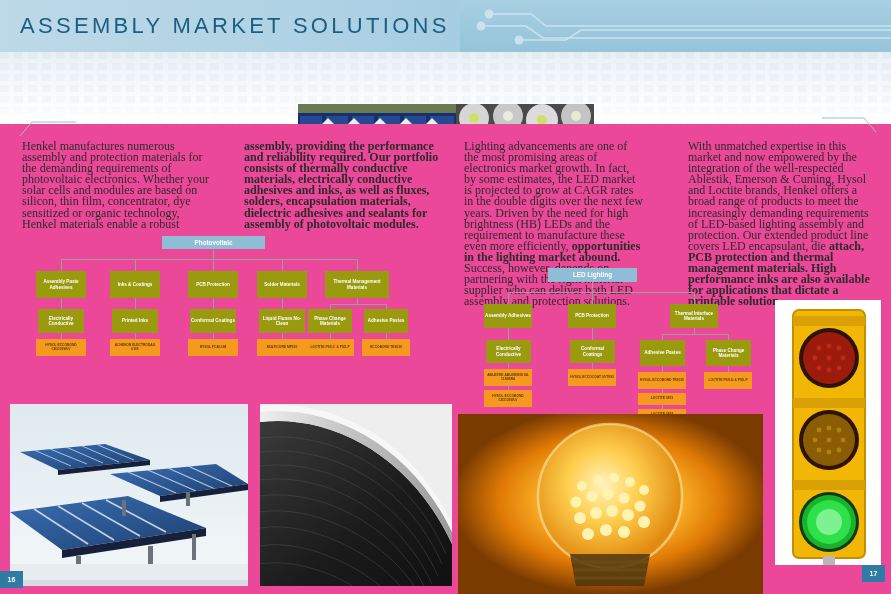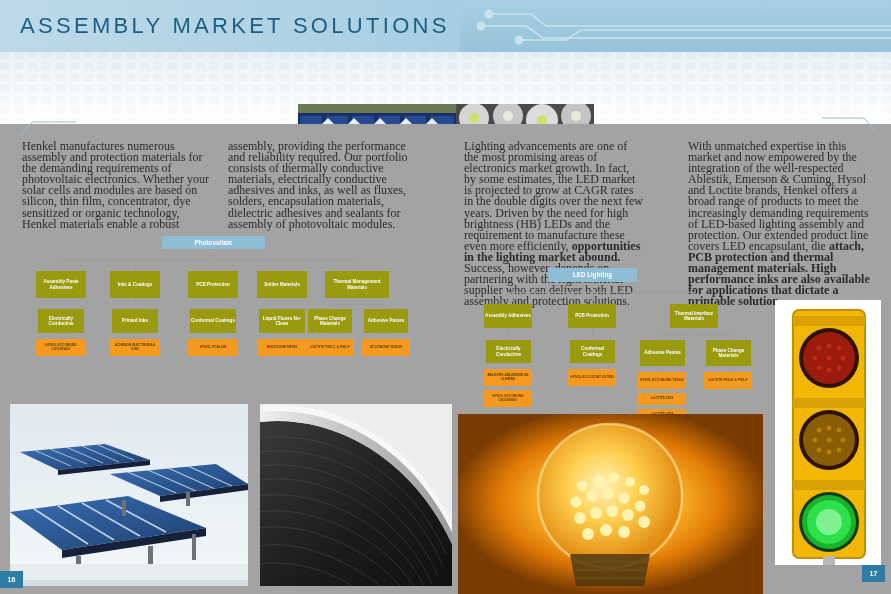--- a/index.html
+++ b/index.html
@@ -5,21 +5,21 @@
   * { box-sizing: border-box; margin: 0; padding: 0; }
   html, body {
     width: 891px; height: 594px;
     overflow: hidden;
     font-family: "Liberation Sans", sans-serif;
     background: #ffffff;
   }
   #page {
     position: relative;
     width: 891px; height: 594px;
-    background: #a3a3a3;
+    background: #ec4899;
     overflow: hidden;
   }
 
   
   .top-banner {
     position: absolute; left: 0; top: 0; width: 891px; height: 52px;
     background: linear-gradient(to bottom, #a9cfe2 0%, #9dc8dd 55%, #97c4da 100%);
   }
   .top-banner-left {
     position: absolute; left: 0; top: 0; width: 460px; height: 52px;
@@ -47,21 +47,21 @@
   #hdr-photo-led  { left: 456px; width: 138px; }
 
   
   .bodycol {
     position: absolute;
     font-family: "Liberation Serif", serif;
     font-size: 12px; line-height: 11.1px;
     color: #2b2b2b; text-align: left;
   }
   #col1 { left: 22px;  top: 141px; width: 190px; }
-  #col2 { left: 228px; top: 141px; width: 195px; }
+  #col2 { left: 244px; top: 141px; width: 195px; font-weight: bold; }
   #col3 { left: 464px; top: 141px; width: 180px; }
   #col4 { left: 688px; top: 141px; width: 185px; }
   .bodycol b { font-weight: bold; }
 
   
   .chart { position: absolute; }
   .node {
     position: absolute;
     display: flex; align-items: center; justify-content: center;
     text-align: center;

